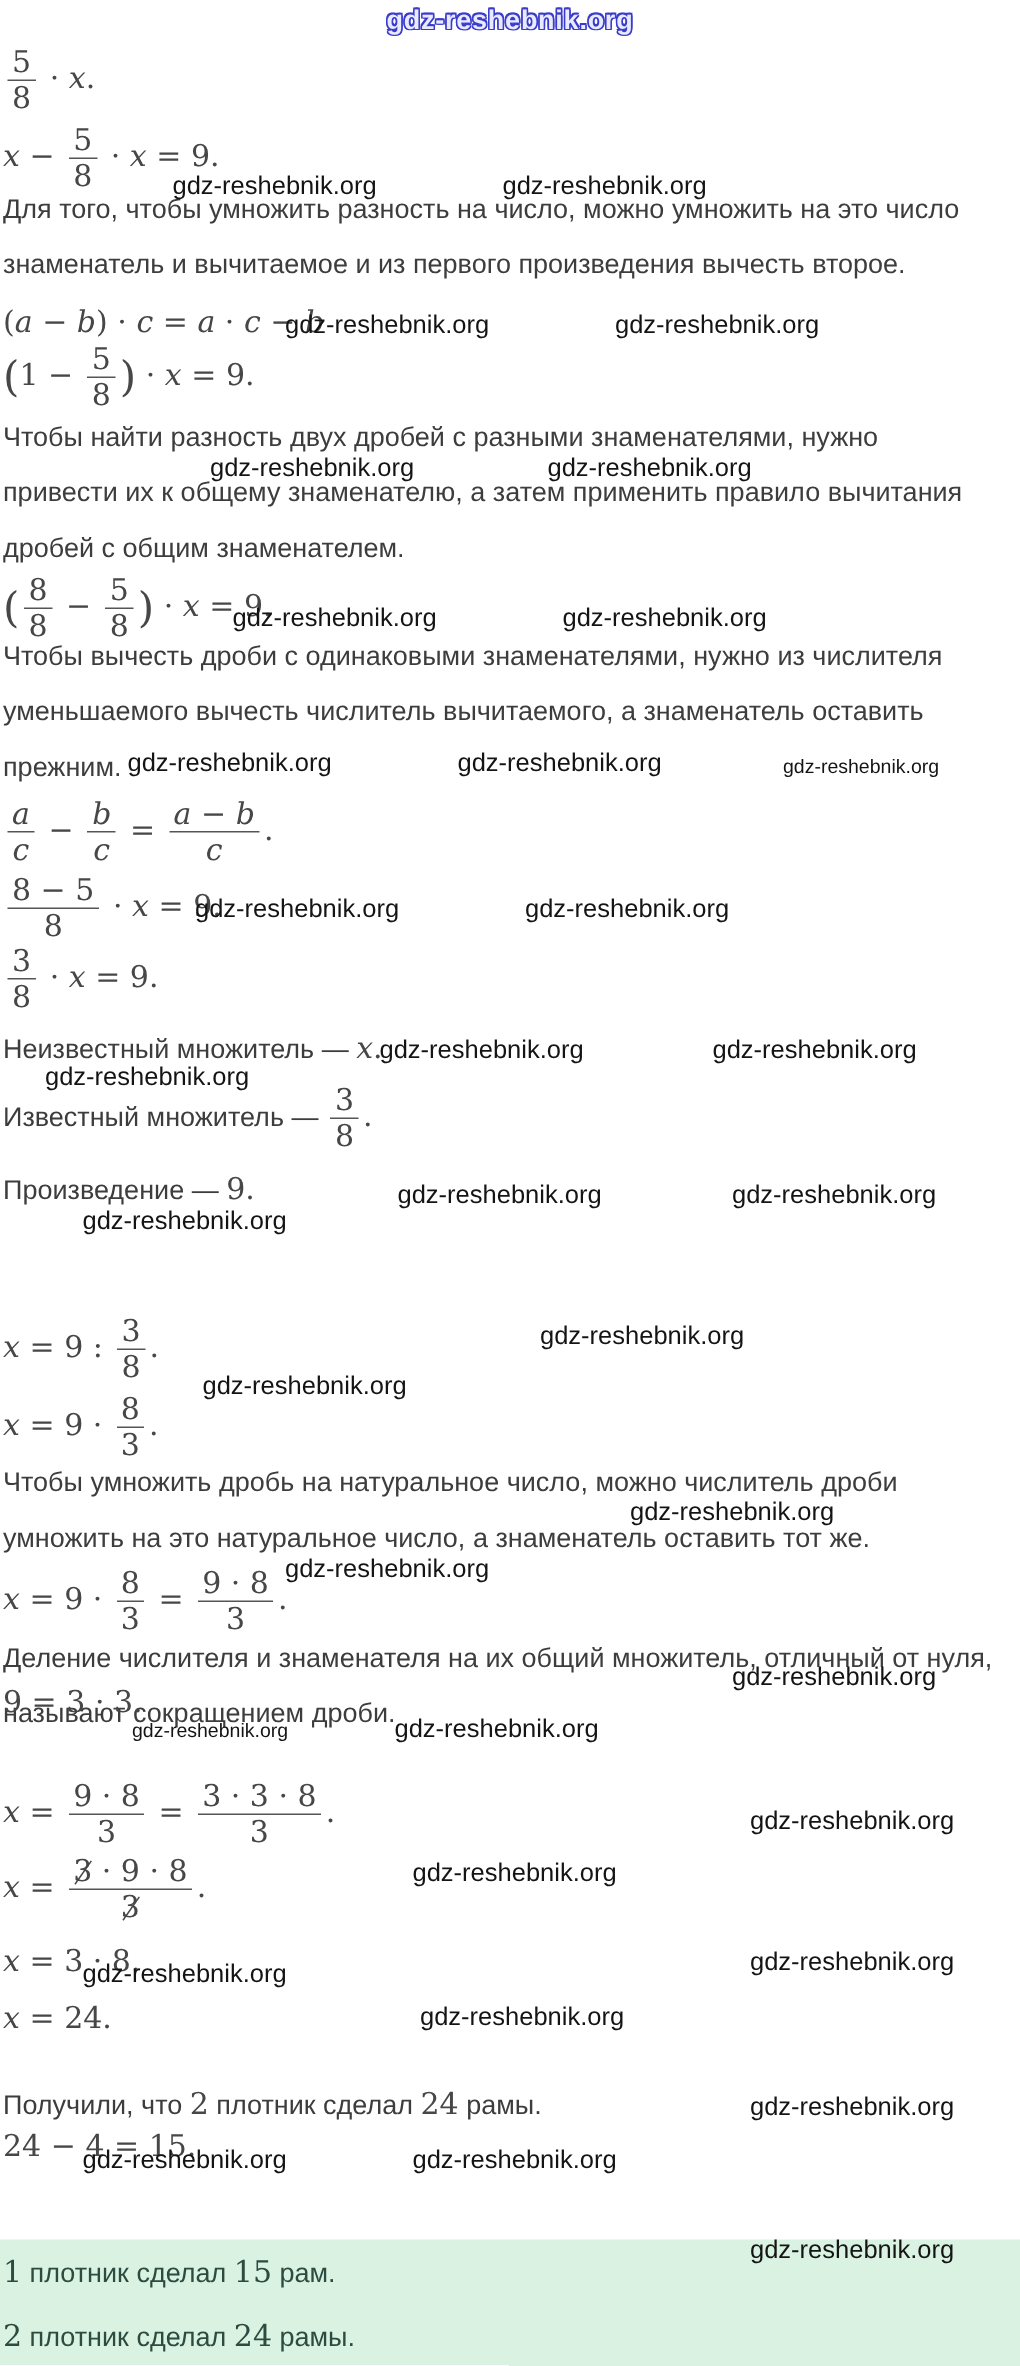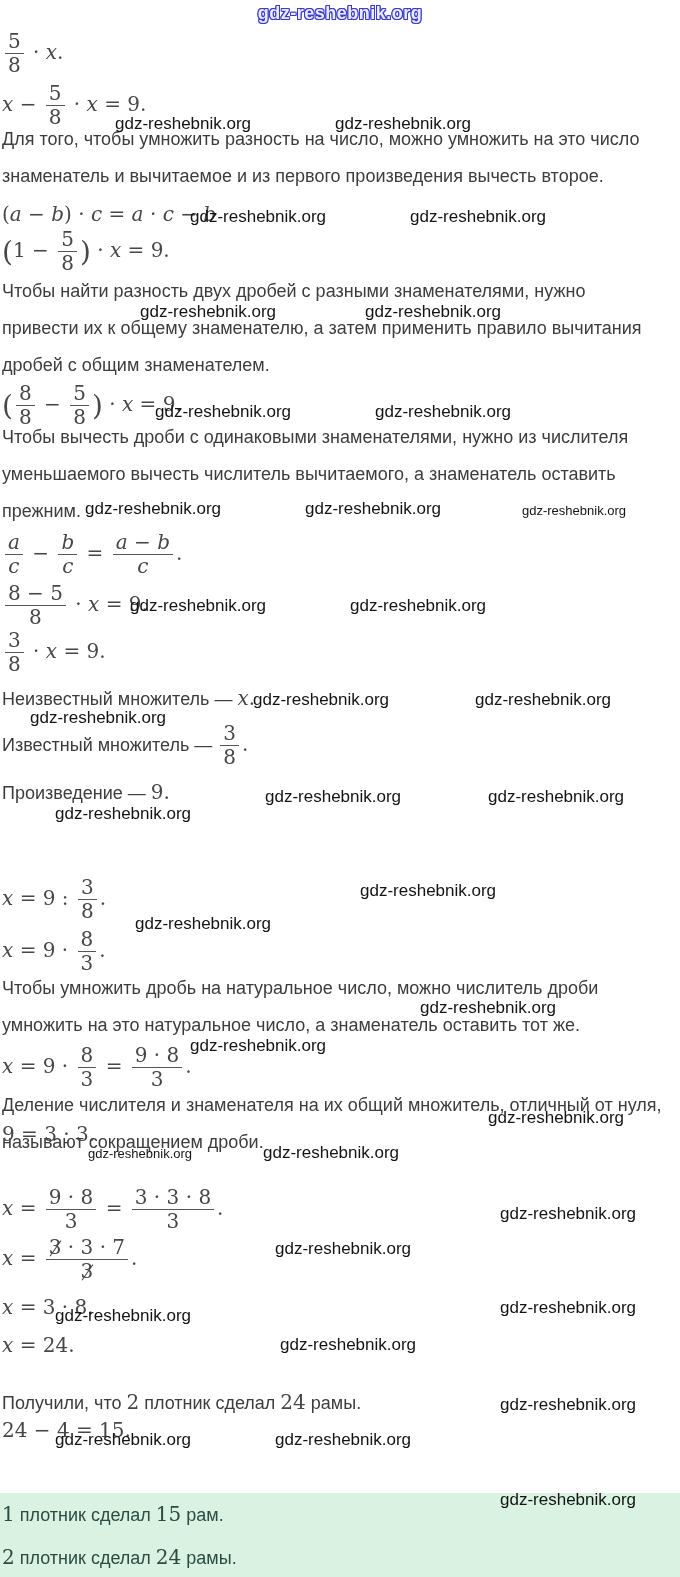--- a/index.html
+++ b/index.html
@@ -64,21 +64,21 @@
   <div class="math abs" style="top:780px"><span class="msans">Произведение — </span><span class="mnum">9.</span></div>
   <div class="math abs" style="top:876px"><span class="mvar">x</span><span class="mnum"> = 9 : </span><span class="frac"><span class="fn"><span class="mnum">3</span></span><span class="fd"><span class="mnum">8</span></span></span><span class="mnum">.</span></div>
   <div class="math abs" style="top:928px"><span class="mvar">x</span><span class="mnum"> = 9 · </span><span class="frac"><span class="fn"><span class="mnum">8</span></span><span class="fd"><span class="mnum">3</span></span></span><span class="mnum">.</span></div>
   <div class="para abs" style="top:970px">Чтобы умножить дробь на натуральное число, можно числитель дроби
 умножить на это натуральное число, а знаменатель оставить тот же.</div>
   <div class="math abs" style="top:1044px"><span class="mvar">x</span><span class="mnum"> = 9 · </span><span class="frac"><span class="fn"><span class="mnum">8</span></span><span class="fd"><span class="mnum">3</span></span></span><span class="mnum"> = </span><span class="frac"><span class="fn"><span class="mnum">9 · 8</span></span><span class="fd"><span class="mnum">3</span></span></span><span class="mnum">.</span></div>
   <div class="para abs" style="top:1087px">Деление числителя и знаменателя на их общий множитель, отличный от нуля,
 называют сокращением дроби.</div>
   <div class="math abs" style="top:1122px"><span class="mnum">9  = 3 · 3.</span></div>
   <div class="math abs" style="top:1186px"><span class="mvar">x</span><span class="mnum"> = </span><span class="frac"><span class="fn"><span class="mnum">9 · 8</span></span><span class="fd"><span class="mnum">3</span></span></span><span class="mnum"> = </span><span class="frac"><span class="fn"><span class="mnum">3 · 3 · 8</span></span><span class="fd"><span class="mnum">3</span></span></span><span class="mnum">.</span></div>
-  <div class="math abs" style="top:1236px"><span class="mvar">x</span><span class="mnum"> = </span><span class="frac"><span class="fn"><span class="mnum cancel">3</span><span class="mnum"> · 3 · 7</span></span><span class="fd"><span class="mnum cancel">3</span></span></span><span class="mnum">.</span></div>
+  <div class="math abs" style="top:1236px"><span class="mvar">x</span><span class="mnum"> = </span><span class="frac"><span class="fn"><span class="mnum cancel">3</span><span class="mnum"> · 9 · 8</span></span><span class="fd"><span class="mnum cancel">3</span></span></span><span class="mnum">.</span></div>
   <div class="math abs" style="top:1295px"><span class="mvar">x</span><span class="mnum"> = 3 · 8.</span></div>
   <div class="math abs" style="top:1333px"><span class="mvar">x</span><span class="mnum"> = 24.</span></div>
   <div class="math abs" style="top:1390px"><span class="msans">Получили, что </span><span class="mnum">2</span><span class="msans"> плотник сделал </span><span class="mnum">24</span><span class="msans"> рамы.</span></div>
   <div class="math abs" style="top:1418px"><span class="mnum">24 − 4 = 15.</span></div>
 
   <div class="answer">
     <div class="ans-line math"><span class="mnum">1</span><span class="msans"> плотник сделал </span><span class="mnum">15</span><span class="msans"> рам.</span></div>
     <div class="ans-line math"><span class="mnum">2</span><span class="msans"> плотник сделал </span><span class="mnum">24</span><span class="msans"> рамы.</span></div>
   </div>
 

